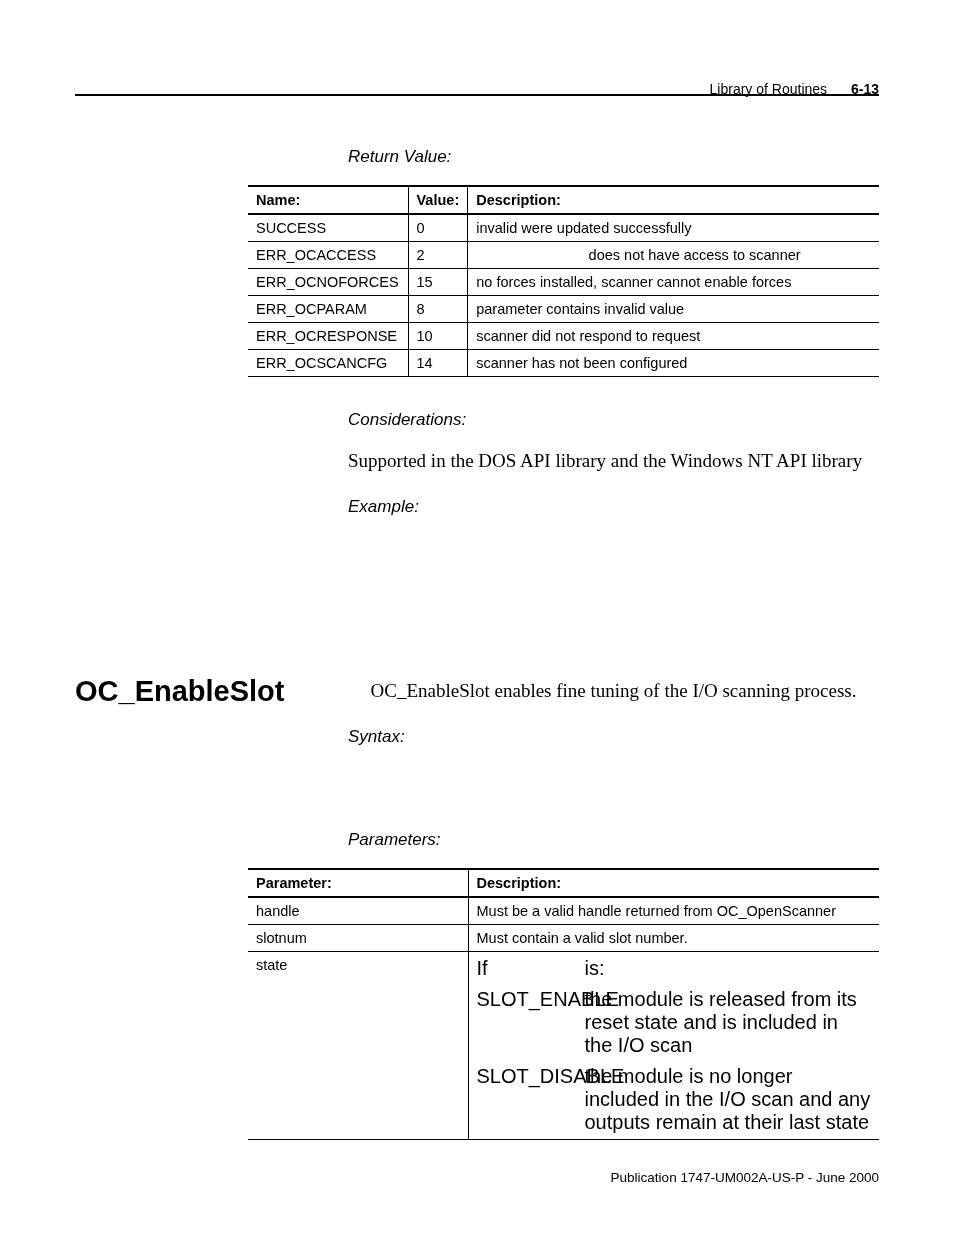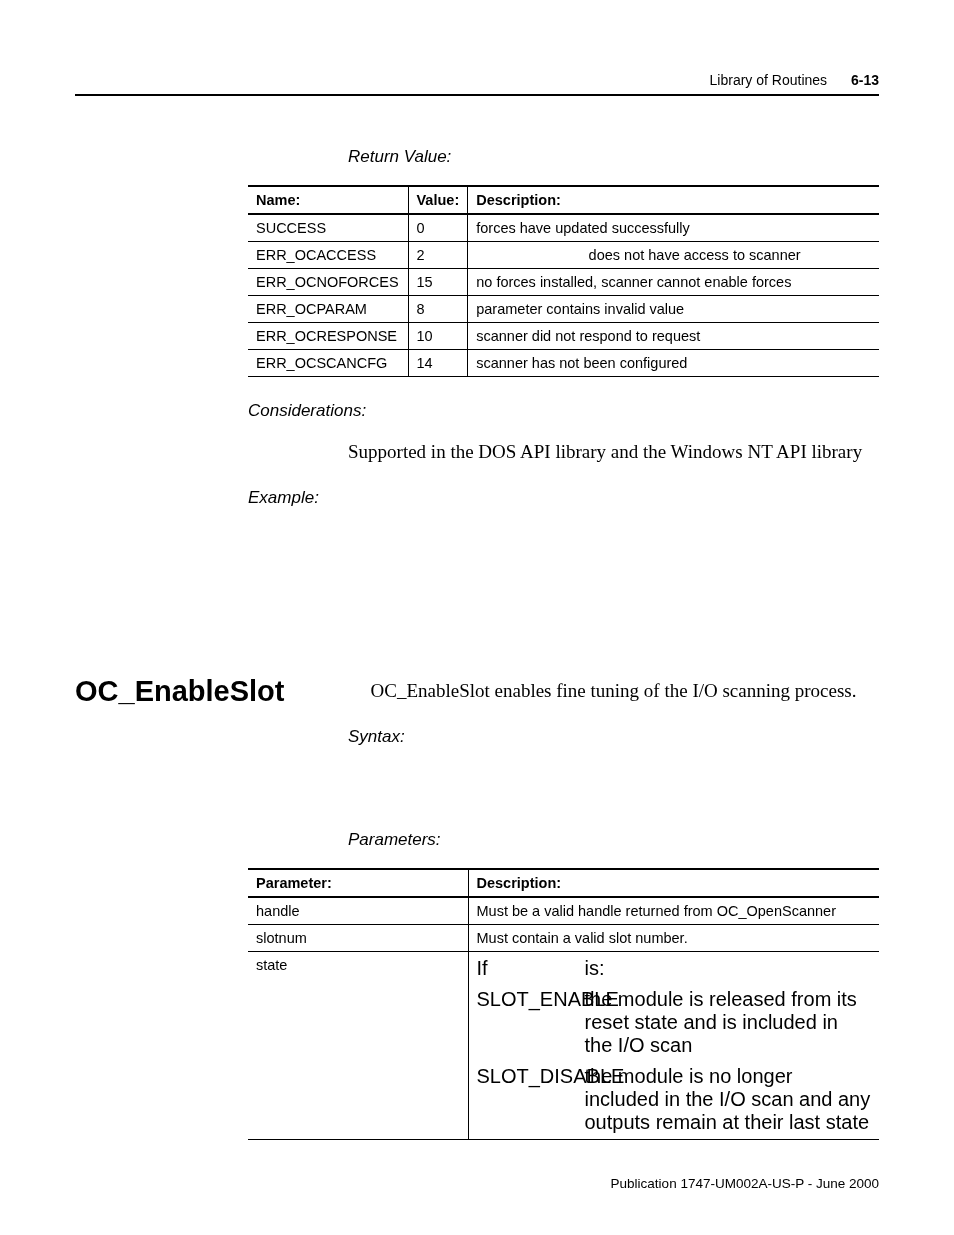--- a/index.html
+++ b/index.html
@@ -14,21 +14,21 @@
     }
     .header-line {
       position: absolute;
       top: 94px;
       left: 75px;
       right: 75px;
       border-top: 2px solid #000;
     }
     .header-text {
       position: absolute;
-      top: 72px;
+      top: 81px;
       right: 75px;
       font-size: 14px;
     }
     .header-text .section {
       font-weight: normal;
       margin-right: 20px;
     }
     .header-text .pagenum {
       font-weight: bold;
     }
@@ -36,27 +36,28 @@
       position: absolute;
       top: 135px;
       left: 248px;
       right: 75px;
     }
     .subhead {
       font-style: italic;
       font-size: 17px;
       margin-top: 10px;
       margin-bottom: 18px;
+      margin-left: 100px;
     }
     .subhead-first { margin-left: 100px; margin-top: 12px; }
     table {
       width: 100%;
       border-collapse: collapse;
       font-size: 14.5px;
-      margin-bottom: 24px;
+      margin-bottom: 33px;
     }
     th, td {
       text-align: left;
       padding: 5px 8px 5px 8px;
       border-bottom: 1px solid #000;
       vertical-align: top;
     }
     th {
       font-weight: bold;
       border-top: 2px solid #000;
@@ -98,21 +99,21 @@
     table.tbl2 th, table.tbl2 td { border-right: 1px solid #000; }
     table.tbl2 th:last-child, table.tbl2 td:last-child { border-right: none; }
     .state-grid {
       display: grid;
       grid-template-columns: 108px auto;
       font-size: 20px;
       row-gap: 8px;
     }
     .footer {
       position: absolute;
-      bottom: 44px;
+      bottom: 50px;
       right: 75px;
       font-size: 13.5px;
     }
     .col-name { font-family: Liberation Sans, sans-serif; }
   </style>
 </head>
 <body>
 
 <div class="header-text">
   <span class="section">Library of Routines</span>
@@ -128,21 +129,21 @@
       <tr>
         <th>Name:</th>
         <th>Value:</th>
         <th>Description:</th>
       </tr>
     </thead>
     <tbody>
       <tr>
         <td class="col-name">SUCCESS</td>
         <td>0</td>
-        <td>forces have updated successfully</td>
+        <td>invalid were updated successfully</td>
       </tr>
       <tr>
         <td class="col-name">ERR_OCACCESS</td>
         <td>2</td>
         <td class="center-text">does not have access to scanner</td>
       </tr>
       <tr>
         <td class="col-name">ERR_OCNOFORCES</td>
         <td>15</td>
         <td>no forces installed, scanner cannot enable forces</td>

